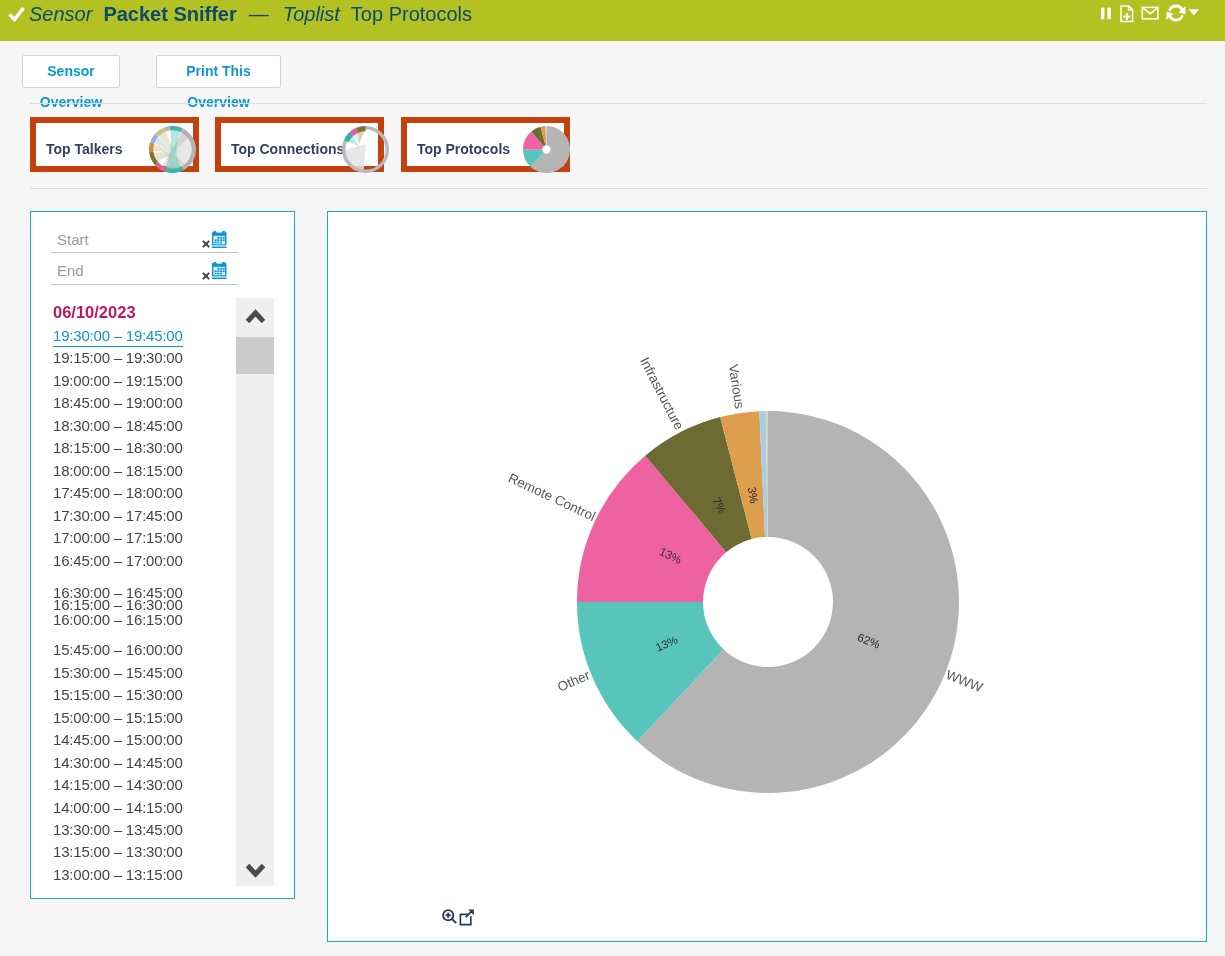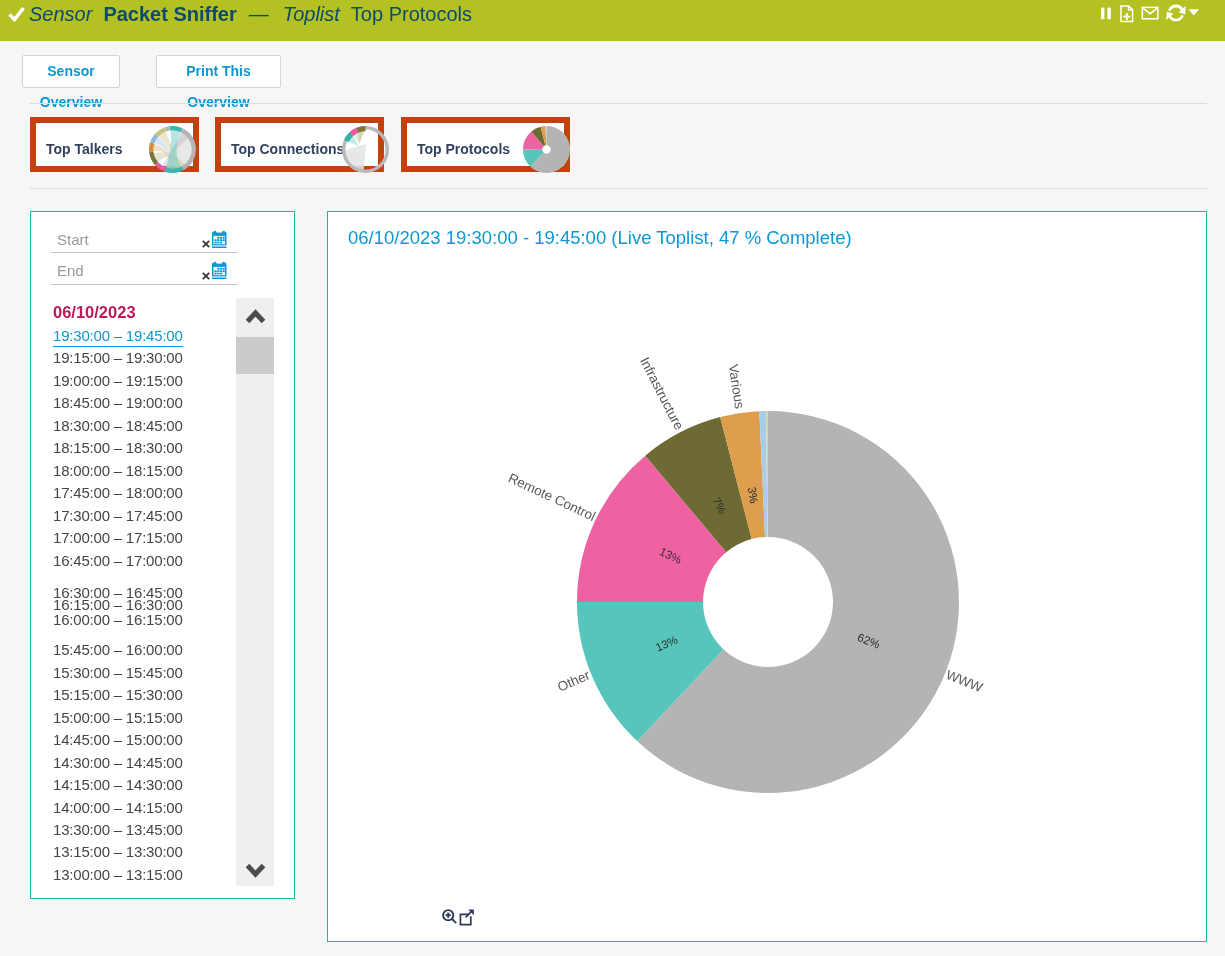--- a/index.html
+++ b/index.html
@@ -197,21 +197,20 @@
   <div class="thumb"></div>
   <svg class="abs" style="left:214px;top:96px" width="21" height="17" viewBox="0 0 21 17">
     <path d="M2.5 13.5 L10.5 5 L18.5 13.5" stroke="#4c4c4c" stroke-width="5" fill="none"></path>
   </svg>
   <svg class="abs" style="left:214px;top:650px" width="21" height="17" viewBox="0 0 21 17">
     <path d="M2.5 3.5 L10.5 12 L18.5 3.5" stroke="#4c4c4c" stroke-width="5" fill="none"></path>
   </svg>
 </div>
 
 <div class="panel" style="left:327px;top:211px;width:880px;height:731px">
-  <div class="mtitle">06/10/2023 19:30:00 - 19:45:00 (Live Toplist, 47 % Complete)</div>
   <svg class="abs" style="left:0;top:0" width="878" height="729" viewBox="0 0 878 729">
 <path d="M440.0 390.0 L440.00 199.00 A191.0 191.0 0 1 1 309.25 529.23 Z" fill="#b4b4b4"></path>
 <path d="M440.0 390.0 L309.25 529.23 A191.0 191.0 0 0 1 249.00 390.00 Z" fill="#57c5bb"></path>
 <path d="M440.0 390.0 L249.00 390.00 A191.0 191.0 0 0 1 317.23 243.69 Z" fill="#ef62a2"></path>
 <path d="M440.0 390.0 L317.23 243.69 A191.0 191.0 0 0 1 392.18 205.08 Z" fill="#6e6a33"></path>
 <path d="M440.0 390.0 L392.18 205.08 A191.0 191.0 0 0 1 431.34 199.20 Z" fill="#dd9e4e"></path>
 <path d="M440.0 390.0 L431.34 199.20 A191.0 191.0 0 0 1 438.17 199.01 Z" fill="#a6cdea"></path>
 <path d="M440.0 390.0 L438.17 199.01 A191.0 191.0 0 0 1 440.00 199.00 Z" fill="#d8d49e"></path>
 <circle cx="440.0" cy="390.0" r="65" fill="#ffffff"></circle>
 <text x="540.4" y="429.8" transform="rotate(21.6 540.4 429.8)" font-size="11.5" fill="#2e2e2e" font-weight="normal" text-anchor="middle" dominant-baseline="middle">62%</text>

